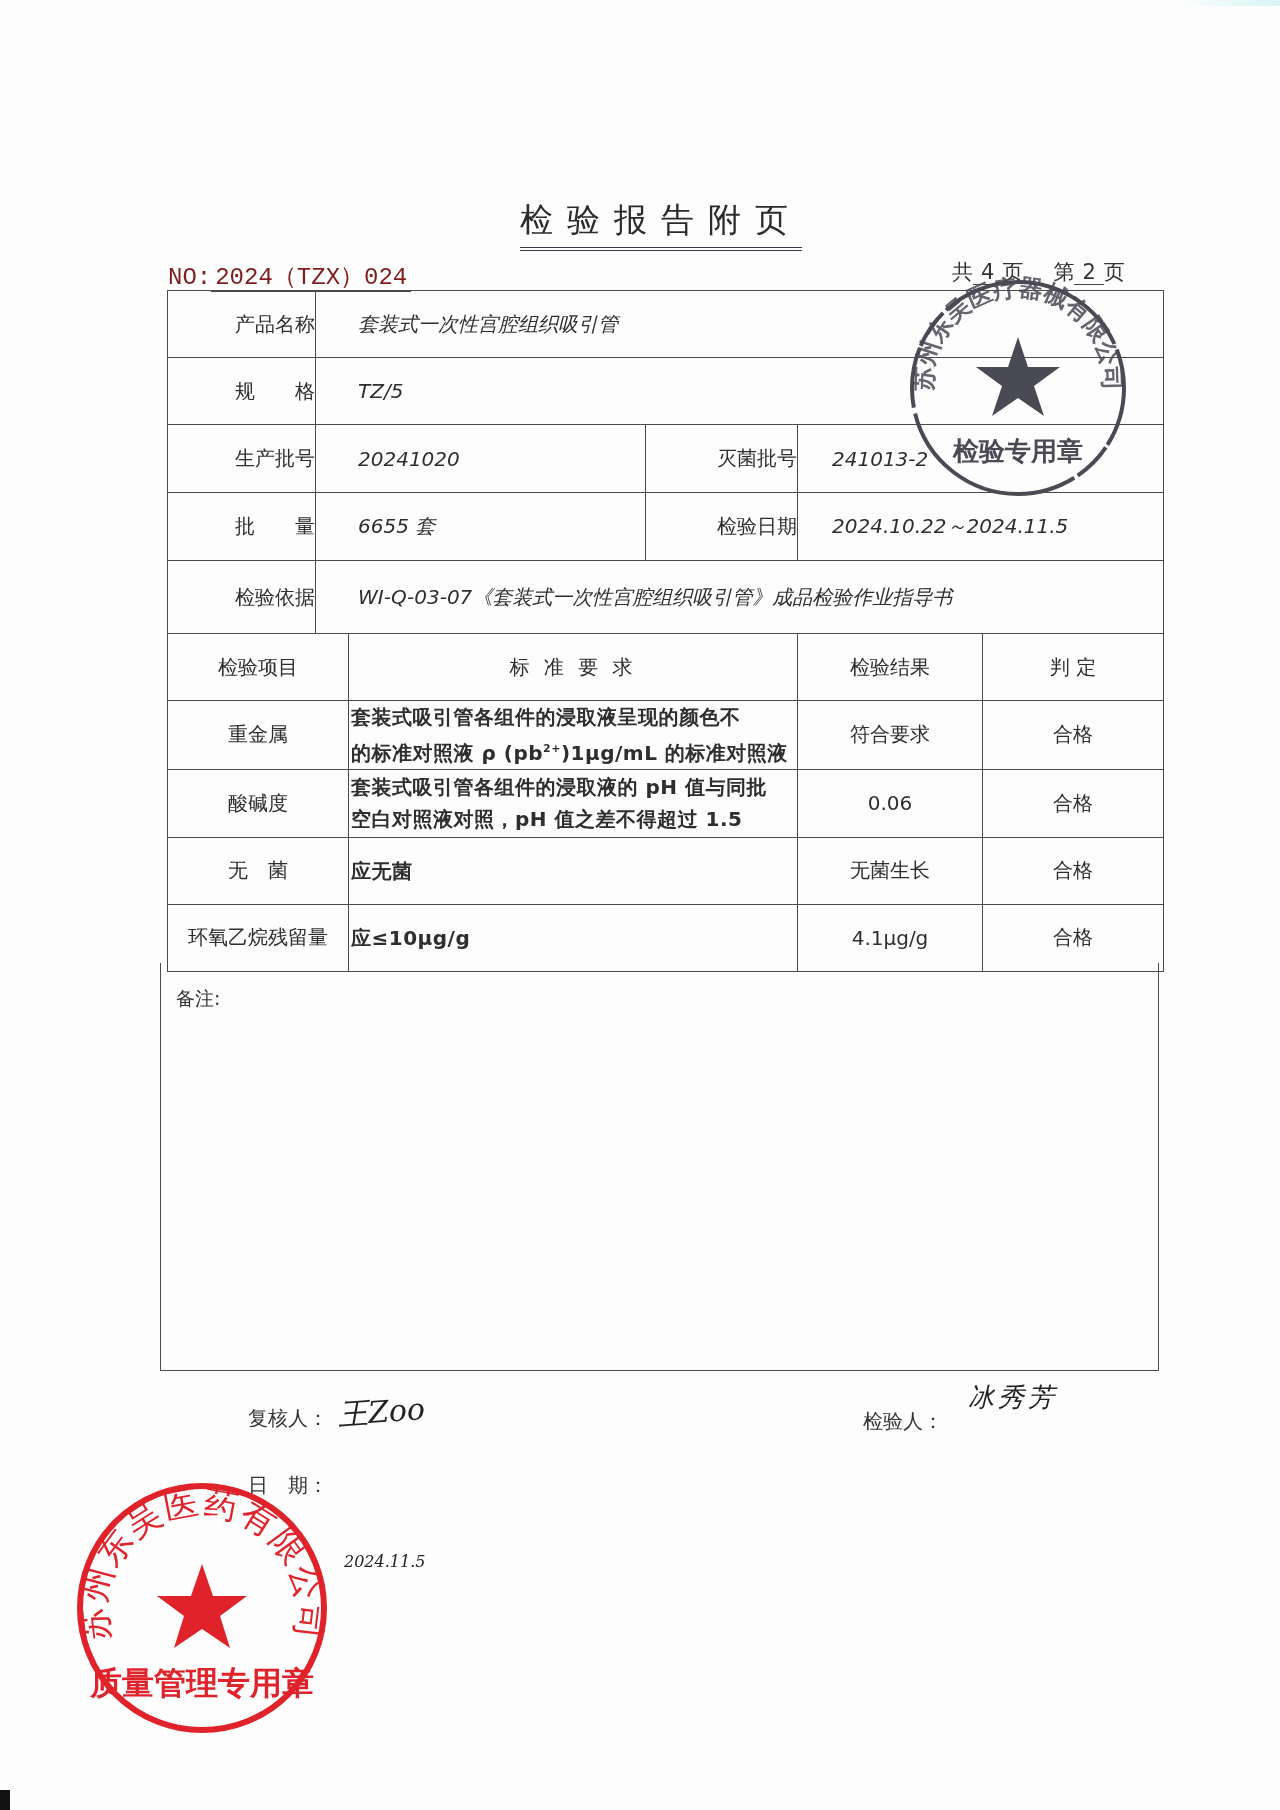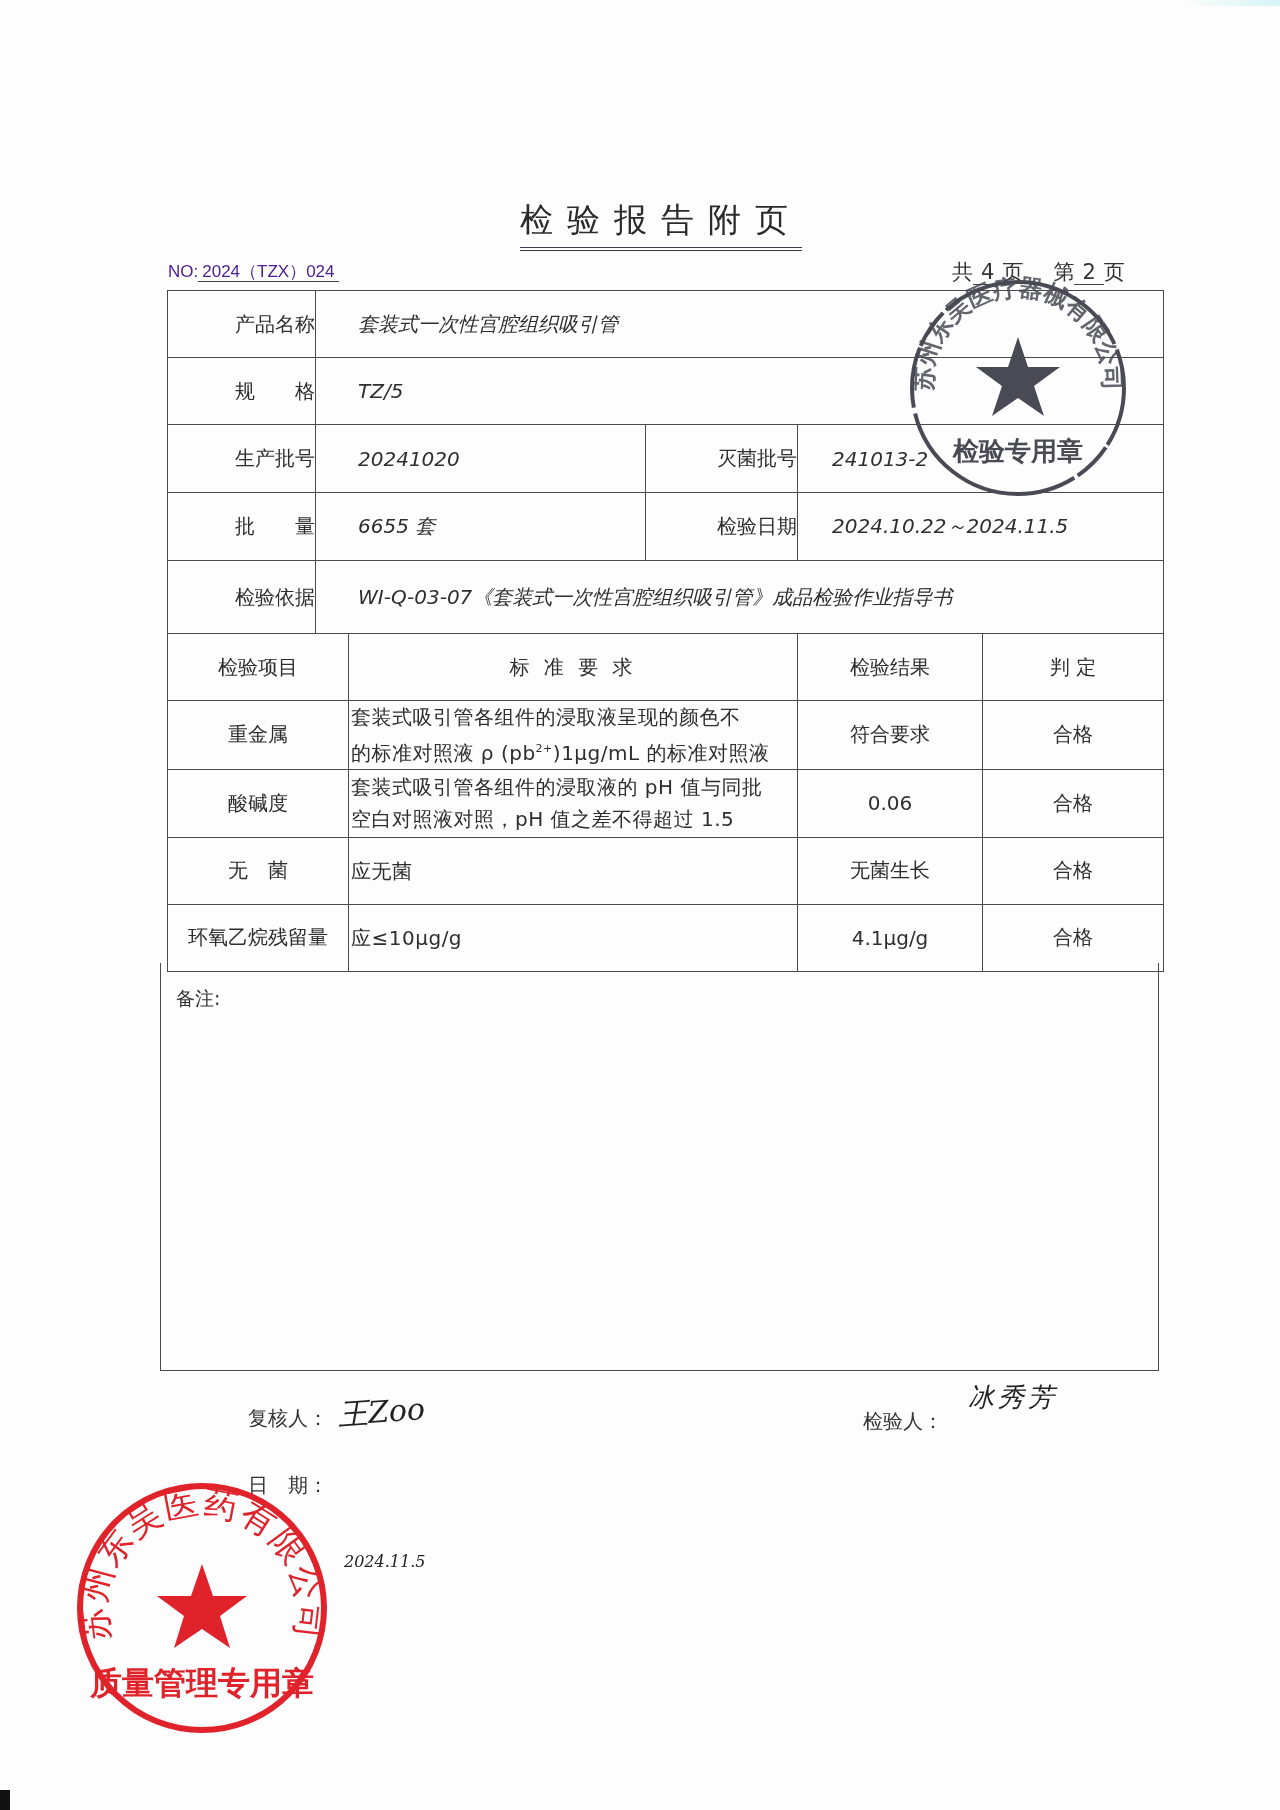--- a/index.html
+++ b/index.html
@@ -9,37 +9,37 @@
     font-family:"DejaVu Sans","Liberation Sans",sans-serif;
     color:#2a2a2a;
   }
   .abs { position:absolute; }
   .title {
     left:520px; top:198px; width:282px; text-align:left;
     font-size:33px; letter-spacing:14px; color:#2b2b2b;
     padding-bottom:4px;
     border-bottom:4px double #3a3a4a;
   }
-  .no-line { left:168px; top:260px; font-size:17px; font-family:Liberation Sans, sans-serif; color:#4c1d95; }
+  .no-line { left:168px; top:260px; font-size:24px; font-family:Liberation Mono, monospace; color:#7f1d1d; }
   .no-line .u { border-bottom:1.5px solid #444; padding:0 4px; }
   .pages { left:952px; top:258px; font-size:21px; color:#333; }
   .pages .u { border-bottom:1.5px solid #444; padding:0 8px; }
   .pages .gap { display:inline-block; width:30px; }
 
   table.report {
     position:absolute; left:167px; top:290px; width:996px;
     border-collapse:collapse; table-layout:fixed;
   }
   table.report td {
     border:1.6px solid #4a4a4a; font-size:20px; color:#2e2e2e;
     height:64px; padding:0; vertical-align:middle;
   }
   .lbl { text-align:right; }
   .val { padding-left:42px !important;font-style:italic; }
-  .req { text-align:left; padding-left:2px !important; line-height:32px; font-size:20px; letter-spacing:0.5px; }
+  .req { text-align:left; padding-left:2px !important; line-height:32px; font-size:20px; letter-spacing:0.5px;font-weight:bold; }
   .center { text-align:center; }
   .remark-box {
     left:160px; top:963px; width:997px; height:407px;
     border:1.6px solid #4a4a4a; border-top:none;
   }
   .remark-label { left:176px; top:968px; font-size:19px; color:#333;margin-top:18px; }
 
   .sig-label { font-size:20px; color:#333; }
   .handwriting { font-family:"DejaVu Serif","Liberation Serif",serif; font-style:italic; color:#222; }
 

